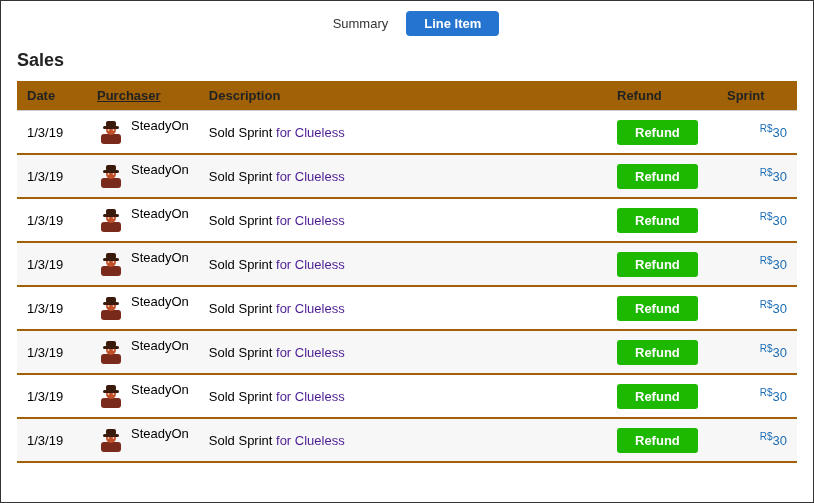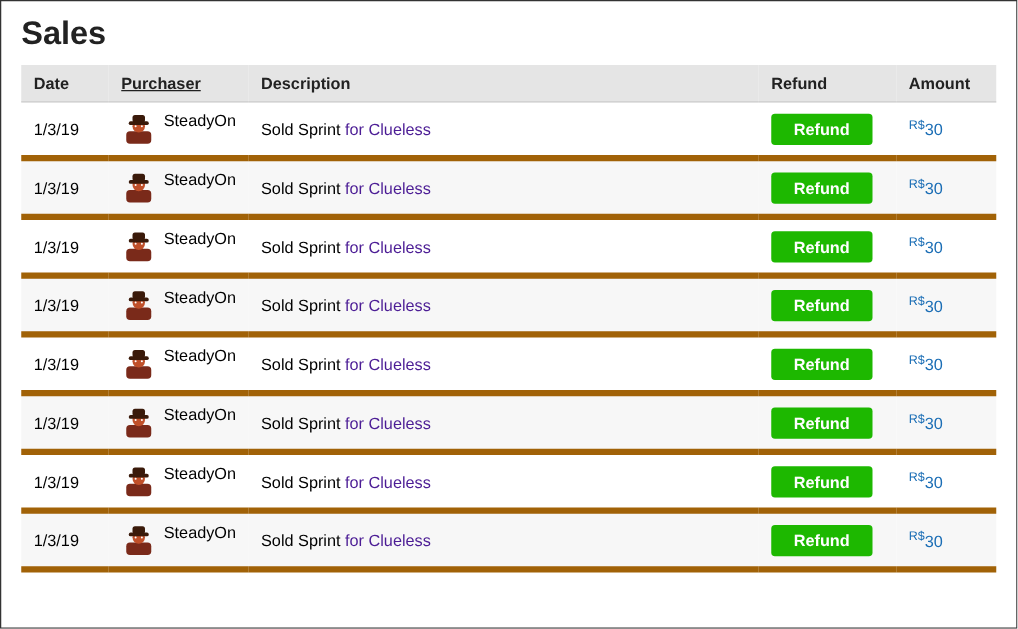--- a/index.html
+++ b/index.html
@@ -38,45 +38,45 @@
       padding: 5px 18px;
       font-size: 13px;
       color: #fff;
       background: #2474d0;
       border: none;
       border-radius: 4px;
       cursor: pointer;
       font-weight: bold;
     }
     .page-title {
-      font-size: 26px;
+      font-size: 18px;
       font-weight: bold;
       color: #222;
       margin-bottom: 10px;
     }
     .sales-table {
       width: 100%;
       border-collapse: collapse;
     }
     .sales-table thead tr {
-      background: #e5e5e5;
+      background: #a16207;
     }
     .sales-table th {
       padding: 7px 10px;
       text-align: left;
       font-weight: bold;
       font-size: 13px;
       color: #222;
       border-bottom: 1px solid #ccc;
     }
     .sales-table td {
       padding: 7px 10px;
       font-size: 13px;
       vertical-align: middle;
-      border-bottom: 5px solid #a16207;
+      border-bottom: 2px solid #a16207;
     }
     .sales-table tbody tr:nth-child(odd) {
       background: #fff;
     }
     .sales-table tbody tr:nth-child(even) {
       background: #f7f7f7;
     }
     .purchaser-cell {
       display: flex;
       gap: 6px;
@@ -114,38 +114,42 @@
     }
     .amount-rs {
       font-size: 10px;
       vertical-align: super;
       color: #1a6db5;
     }
     .col-date { width: 70px; }
     .col-purchaser { width: 110px; text-decoration: underline; }
     .col-description { }
     .col-refund { width: 110px; }
-    .col-amount { width: 80px; text-align: left; }
+    .col-amount { width: 80px; text-align: right; }
   </style>
 </head>
 <body>
 
 <div class="outer-container">
 
+  <div class="tab-bar">
+    <button class="tab-summary">Summary</button>
+    <button class="tab-lineitem">Line Item</button>
+  </div>
 
   <div class="page-title">Sales</div>
 
   <table class="sales-table">
     <thead>
       <tr>
         <th class="col-date">Date</th>
         <th class="col-purchaser">Purchaser</th>
         <th class="col-description">Description</th>
         <th class="col-refund">Refund</th>
-        <th class="col-amount">Amount</th>
+        <th class="col-amount">Sprint</th>
       </tr>
     </thead>
     <tbody id="table-body">
     <tr>
           <td>1/3/19</td>
           <td>
             <div class="purchaser-cell">
               <span class="avatar-icon">
                 <svg viewBox="0 0 28 28" xmlns="http://www.w3.org/2000/svg">
 

